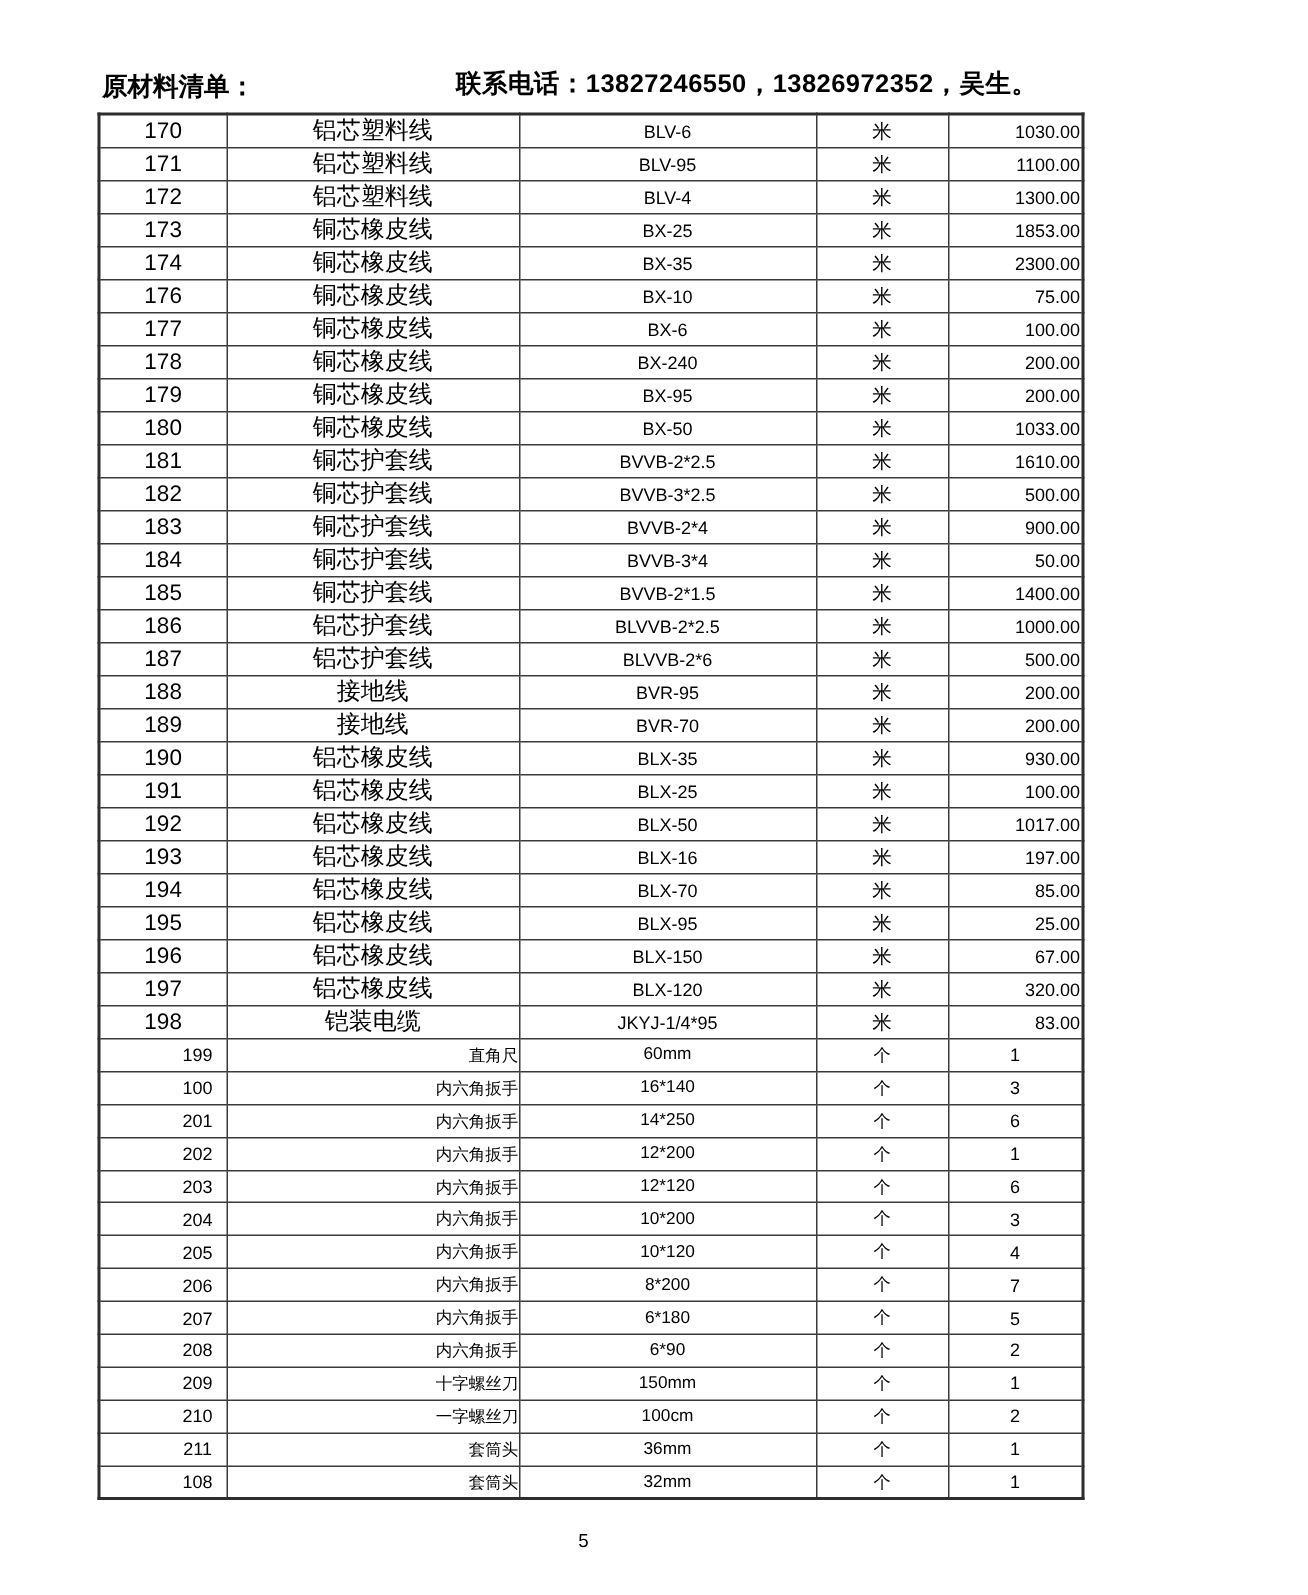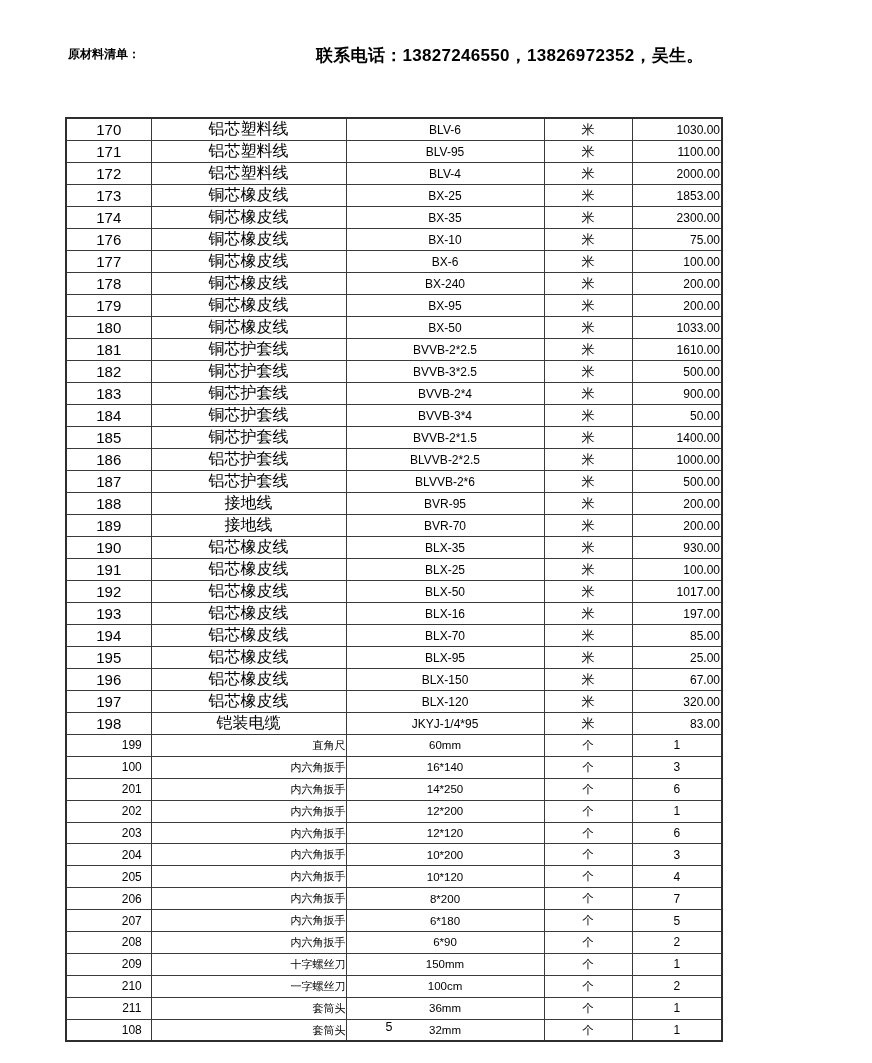--- a/index.html
+++ b/index.html
@@ -12,42 +12,41 @@
     height: 1063px;
     position: relative;
     font-family: "Liberation Sans", "DejaVu Sans", sans-serif;
     color: #000000;
     overflow: hidden;
   }
   .doc-header-title {
     position: absolute;
     left: 68px;
     top: 46px;
-    font-size: 12px;
+    font-size: 17px;
     font-weight: bold;
     white-space: nowrap;
   }
   .doc-header-contact {
     position: absolute;
-    left: 316px;
+    left: 304px;
     top: 44px;
     font-size: 17px;
     font-weight: bold;
     white-space: nowrap;
     letter-spacing: 0.3px;
   }
   table.materials {
     position: absolute;
     left: 65px;
     top: 75px;
     width: 656px;
     border-collapse: collapse;
     table-layout: fixed;
     border: 2px solid #2e2e2e;
-    margin-top: 42px;
   }
   table.materials col.c1 { width: 85px; }
   table.materials col.c2 { width: 195px; }
   table.materials col.c3 { width: 198px; }
   table.materials col.c4 { width: 88px; }
   table.materials col.c5 { width: 90px; }
   table.materials td {
     border: 1px solid #3a3a3a;
     height: 20.9px;
     padding: 0;
@@ -108,21 +107,21 @@
     <td class="c2">铝芯塑料线</td>
     <td class="c3">BLV-95</td>
     <td class="c4">米</td>
     <td class="c5">1100.00</td>
   </tr>
       <tr class="row-big">
     <td class="c1">172</td>
     <td class="c2">铝芯塑料线</td>
     <td class="c3">BLV-4</td>
     <td class="c4">米</td>
-    <td class="c5">2000.00</td>
+    <td class="c5">1300.00</td>
   </tr>
       <tr class="row-big">
     <td class="c1">173</td>
     <td class="c2">铜芯橡皮线</td>
     <td class="c3">BX-25</td>
     <td class="c4">米</td>
     <td class="c5">1853.00</td>
   </tr>
       <tr class="row-big">
     <td class="c1">174</td>

